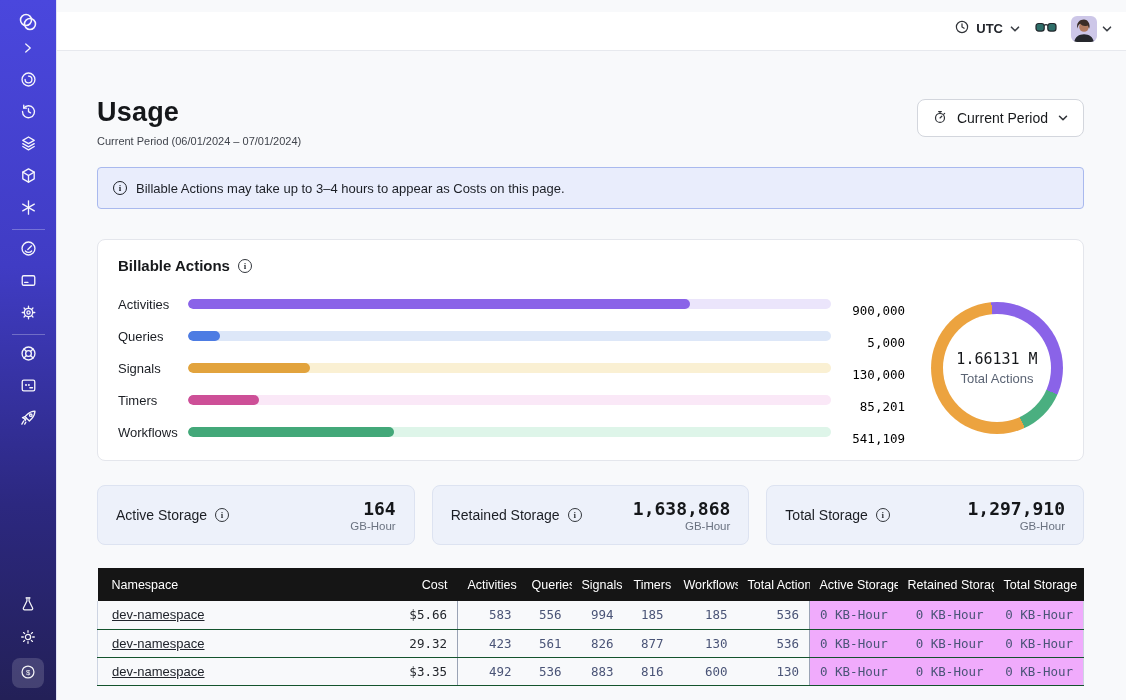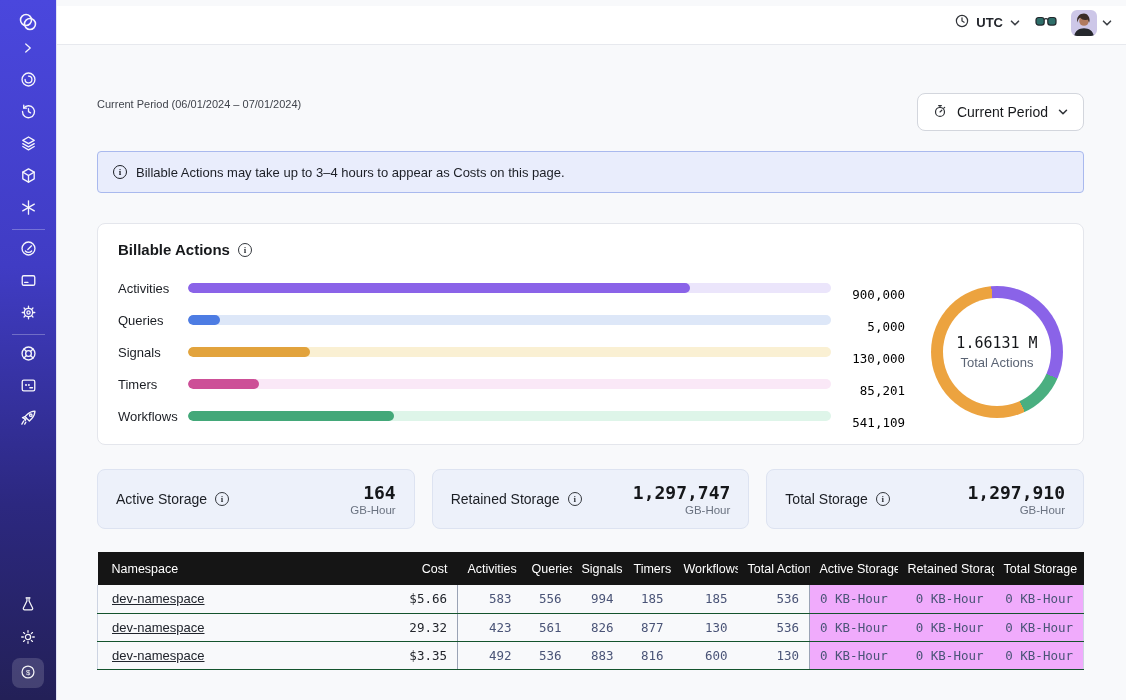--- a/index.html
+++ b/index.html
@@ -15,21 +15,21 @@
   .sb-btn { width:34px; height:26px; display:flex; align-items:center; justify-content:center;
     background:none; border:none; cursor:pointer; opacity:.95; }
   .sb-btn svg { stroke:#fff; fill:none; stroke-width:1.4; stroke-linecap:round; stroke-linejoin:round; }
   .sb-div { width:33px; height:1px; background:rgba(255,255,255,.28); margin:7px 0; }
   .sb-gap { flex:1; }
   .sb-highlight { background:rgba(255,255,255,.16); border-radius:8px; width:32px; height:30px; }
   .sb-group { display:flex; flex-direction:column; gap:6px; align-items:center; }
 
   
   .main { flex:1; display:flex; flex-direction:column; }
-  .topbar { height:39px; margin-top:6px; background:#fff; border-bottom:1px solid #e7e9ee;
+  .topbar { height:39px; margin-top:12px; background:#fff; border-bottom:1px solid #e7e9ee;
     display:flex; align-items:center; justify-content:flex-end; gap:14px; padding:0 14px 5px; }
   .tz { display:flex; align-items:center; gap:6px; background:none; border:none; cursor:pointer;
     font-family:inherit; font-size:13px; font-weight:600; color:#22252b; }
   .icon-btn { background:none; border:none; cursor:pointer; display:flex; align-items:center; }
   .avatar-btn { display:flex; align-items:center; gap:4px; background:none; border:none; cursor:pointer; }
   .avatar { width:26px; height:26px; border-radius:6px; overflow:hidden; display:block; }
   .chev { stroke:#3c4046; fill:none; stroke-width:1.6; stroke-linecap:round; stroke-linejoin:round; }
 
   .content { padding:0 43px 0 40px; }
 
@@ -291,20 +291,21 @@
         <svg class="chev" width="12" height="12" viewBox="0 0 12 12">
             <path d="M2.5 4.2 L6 7.8 L9.5 4.2"></path>
           </svg>
       </button>
     </header>
 
     <div class="content">
 
       <div class="page-head">
         <div>
+          <h1 class="page-title">Usage</h1>
           <div class="page-sub">Current Period (06/01/2024 – 07/01/2024)</div>
         </div>
         <button class="period-btn">
           <span>
             <svg width="16" height="16" viewBox="0 0 20 20">
                 <circle cx="10" cy="11.2" r="5.6"></circle>
                 <path d="M8.3 3.2 h3.4 M10 3.2 V5.6 M10 11.2 L12.3 9 M14.8 6.4 l1-1"></path>
               </svg>
           </span>
           <span>Current Period</span>
@@ -384,21 +385,21 @@
             <div class="storage-value">164</div>
             <div class="storage-unit">GB-Hour</div>
           </div>
         </div>
         <div class="storage-card">
           <div class="storage-label">
             <span>Retained Storage</span>
             <span class="info-i">i</span>
           </div>
           <div class="storage-num">
-            <div class="storage-value">1,297,747</div>
+            <div class="storage-value">1,638,868</div>
             <div class="storage-unit">GB-Hour</div>
           </div>
         </div>
         <div class="storage-card">
           <div class="storage-label">
             <span>Total Storage</span>
             <span class="info-i">i</span>
           </div>
           <div class="storage-num">
             <div class="storage-value">1,297,910</div>

